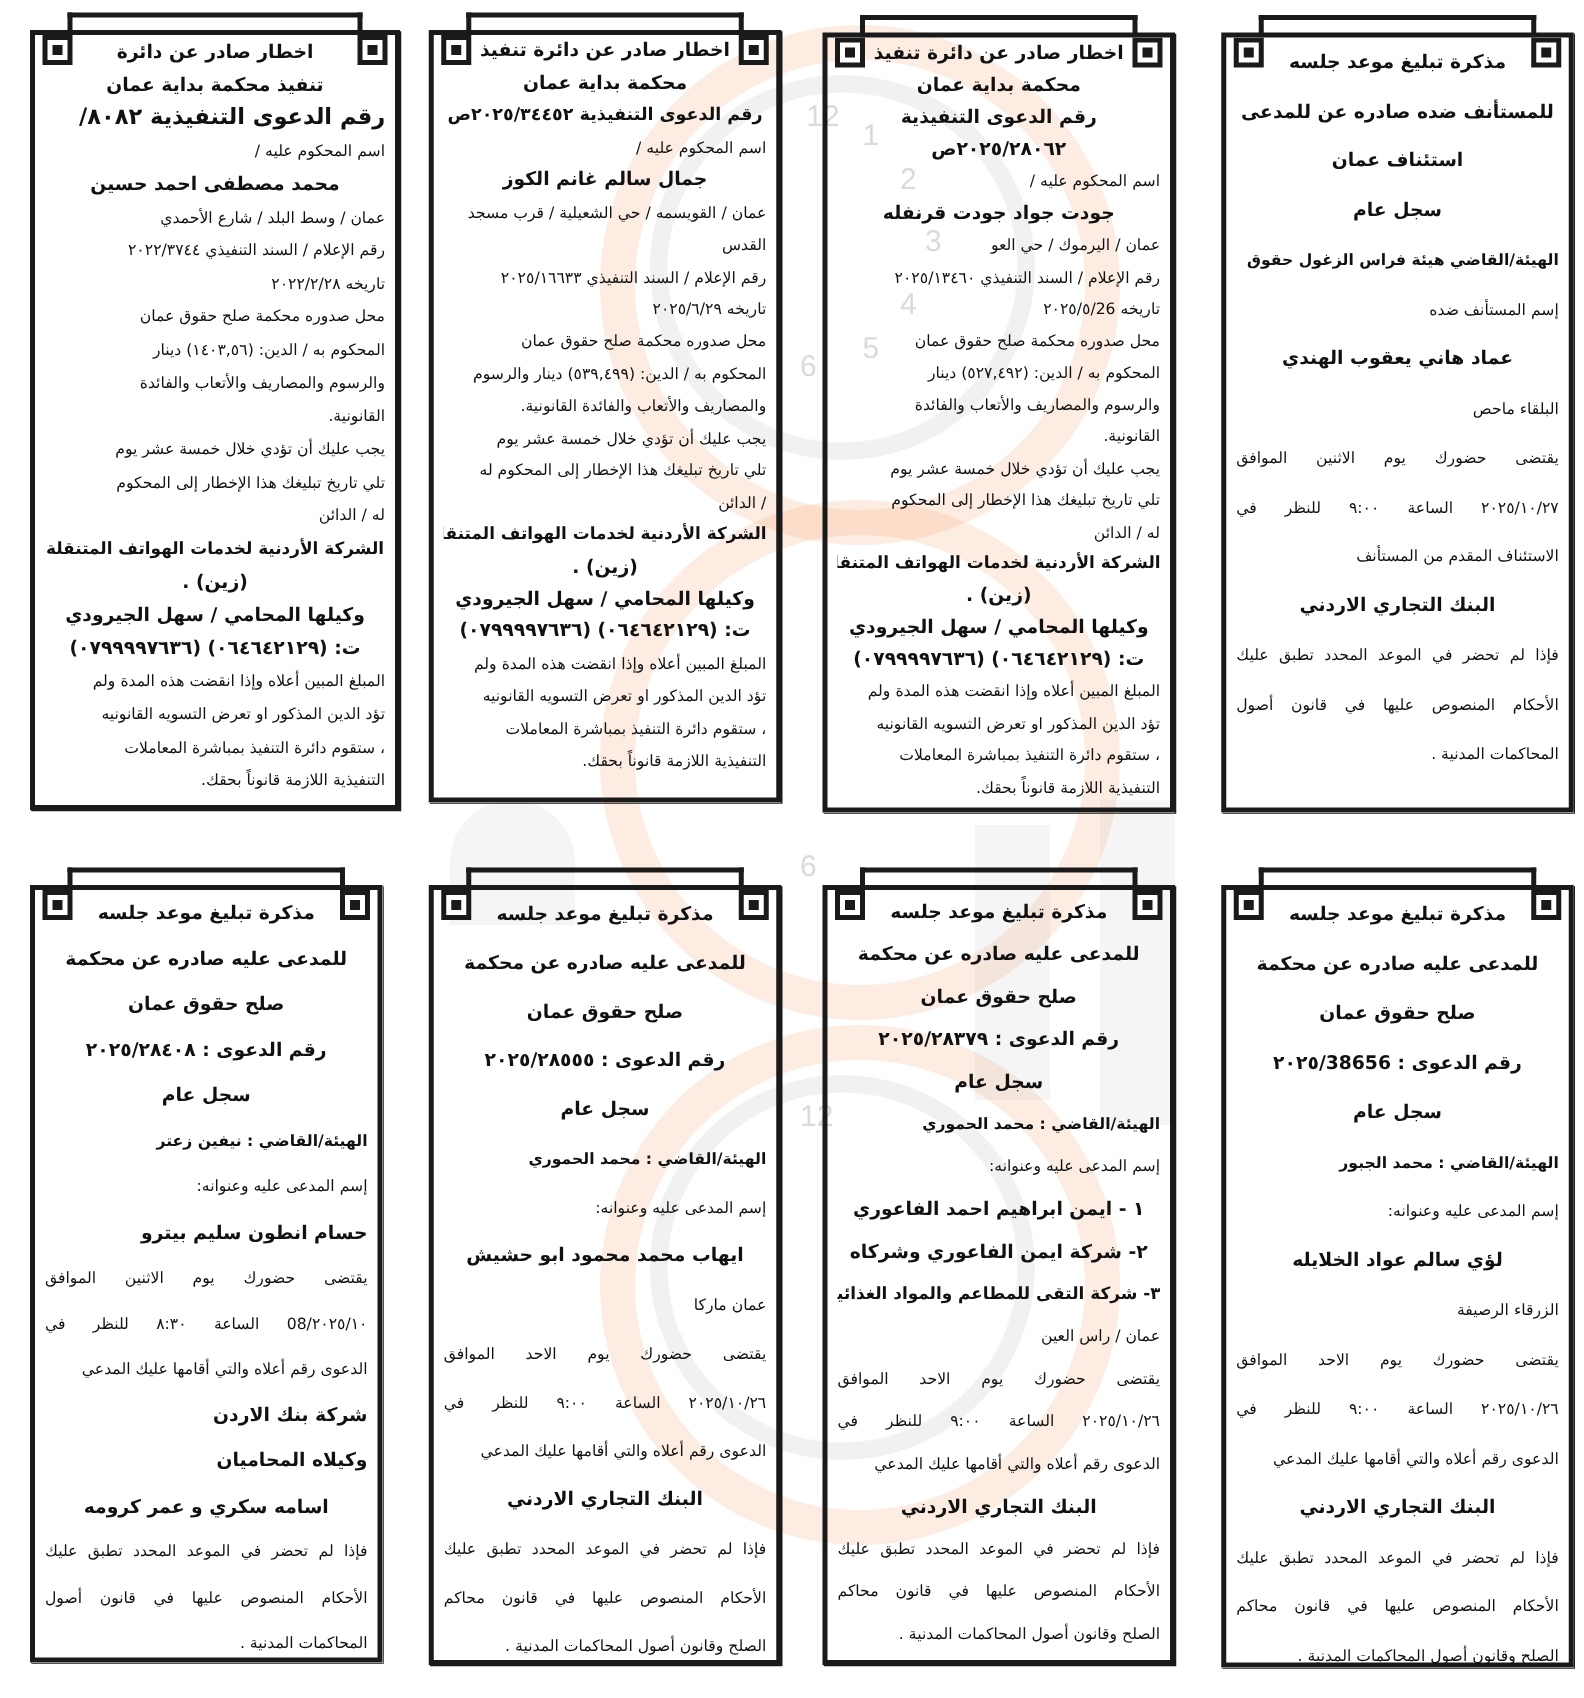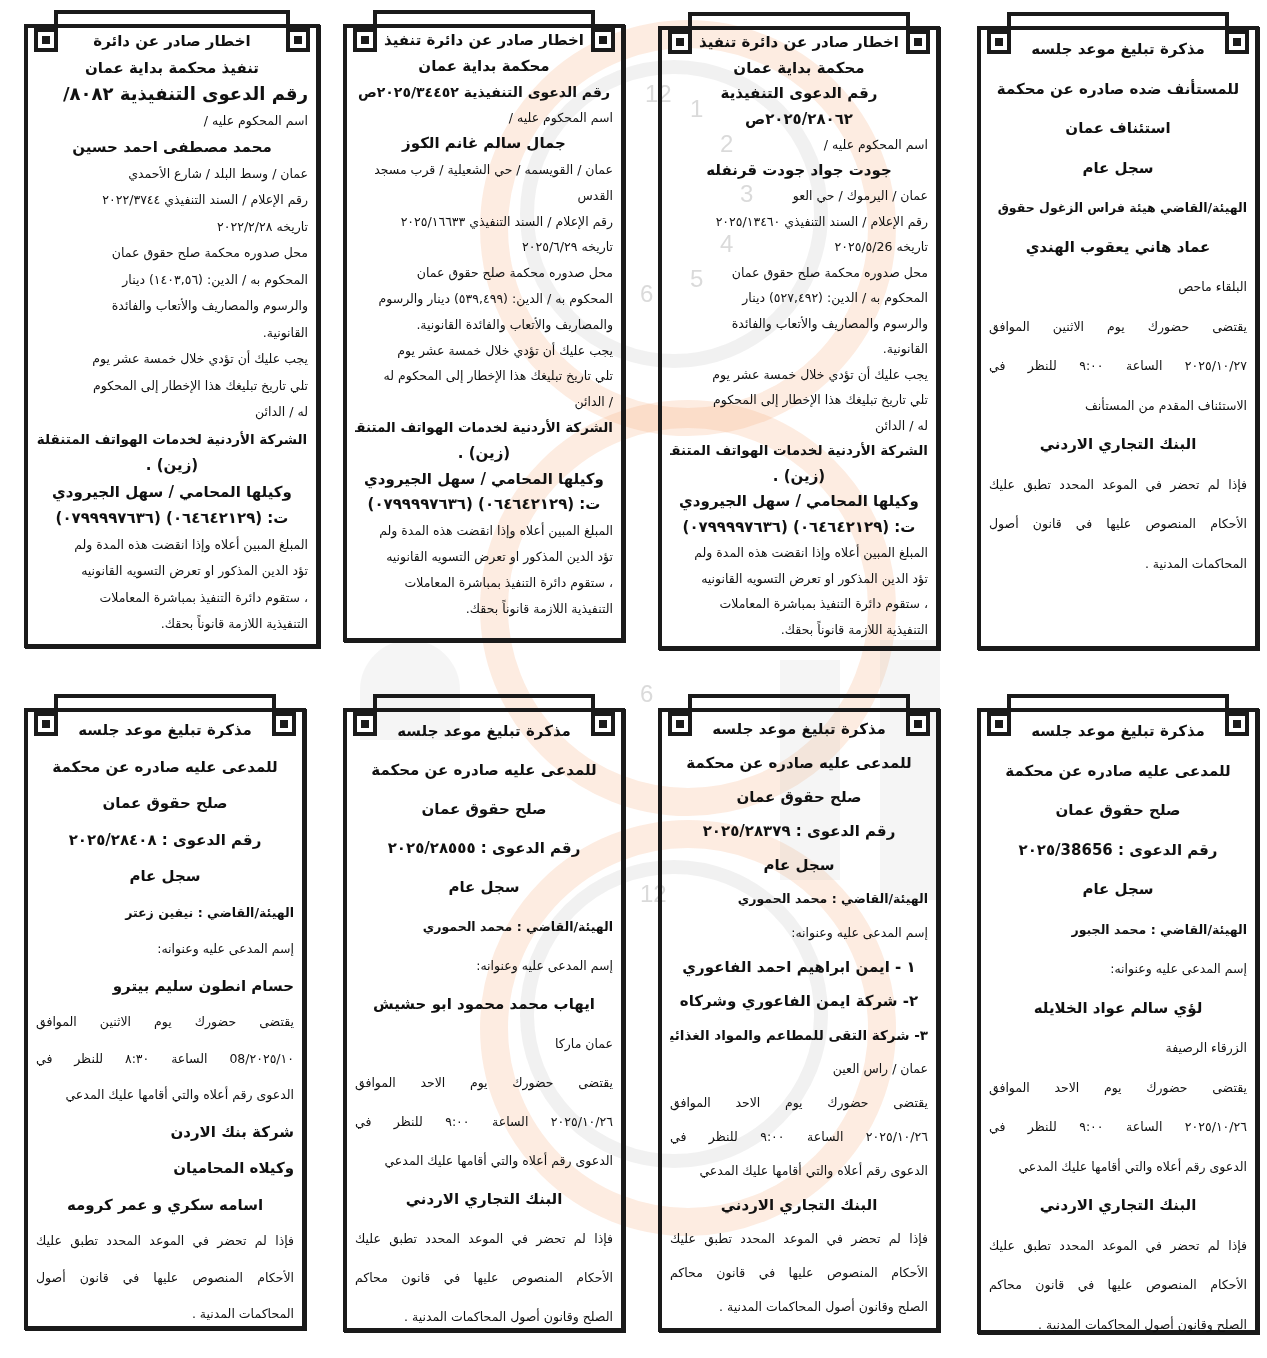--- a/index.html
+++ b/index.html
@@ -78,24 +78,25 @@
   <span class="wm-num" style="left:640px;top:880px;">12</span>
 </div>
 
 <div class="notice" style="left:977px;top:12px;width:282px;height:638px;">
   <div class="topbar"></div>
   <div class="frame"></div>
   <div class="corner l"></div>
   <div class="corner r"></div>
   <div class="content" style="line-height:39.5px;">
     <p class="line c big">مذكرة تبليغ موعد جلسه</p>
-    <p class="line c big">للمستأنف ضده صادره عن محكمة</p>
+    <p class="line c big">للمستأنف ضده صادره عن للمدعى</p>
     <p class="line c big">استئناف عمان</p>
     <p class="line c big">سجل عام</p>
     <p class="line b">الهيئة/القاضي هيئة فراس الزغول حقوق</p>
+    <p class="line">إسم المستأنف ضده</p>
     <p class="line c big">عماد هاني يعقوب الهندي</p>
     <p class="line">البلقاء ماحص</p>
     <p class="line j">يقتضى حضورك يوم الاثنين    الموافق</p>
     <p class="line j">٢٠٢٥/١٠/٢٧    الساعة ٩:٠٠ للنظر في</p>
     <p class="line">الاستئناف المقدم من المستأنف</p>
     <p class="line c big">البنك التجاري الاردني</p>
     <p class="line j">فإذا لم تحضر في الموعد المحدد تطبق عليك</p>
     <p class="line j">الأحكام المنصوص عليها في قانون أصول</p>
     <p class="line">المحاكمات المدنية .</p>
   </div>

